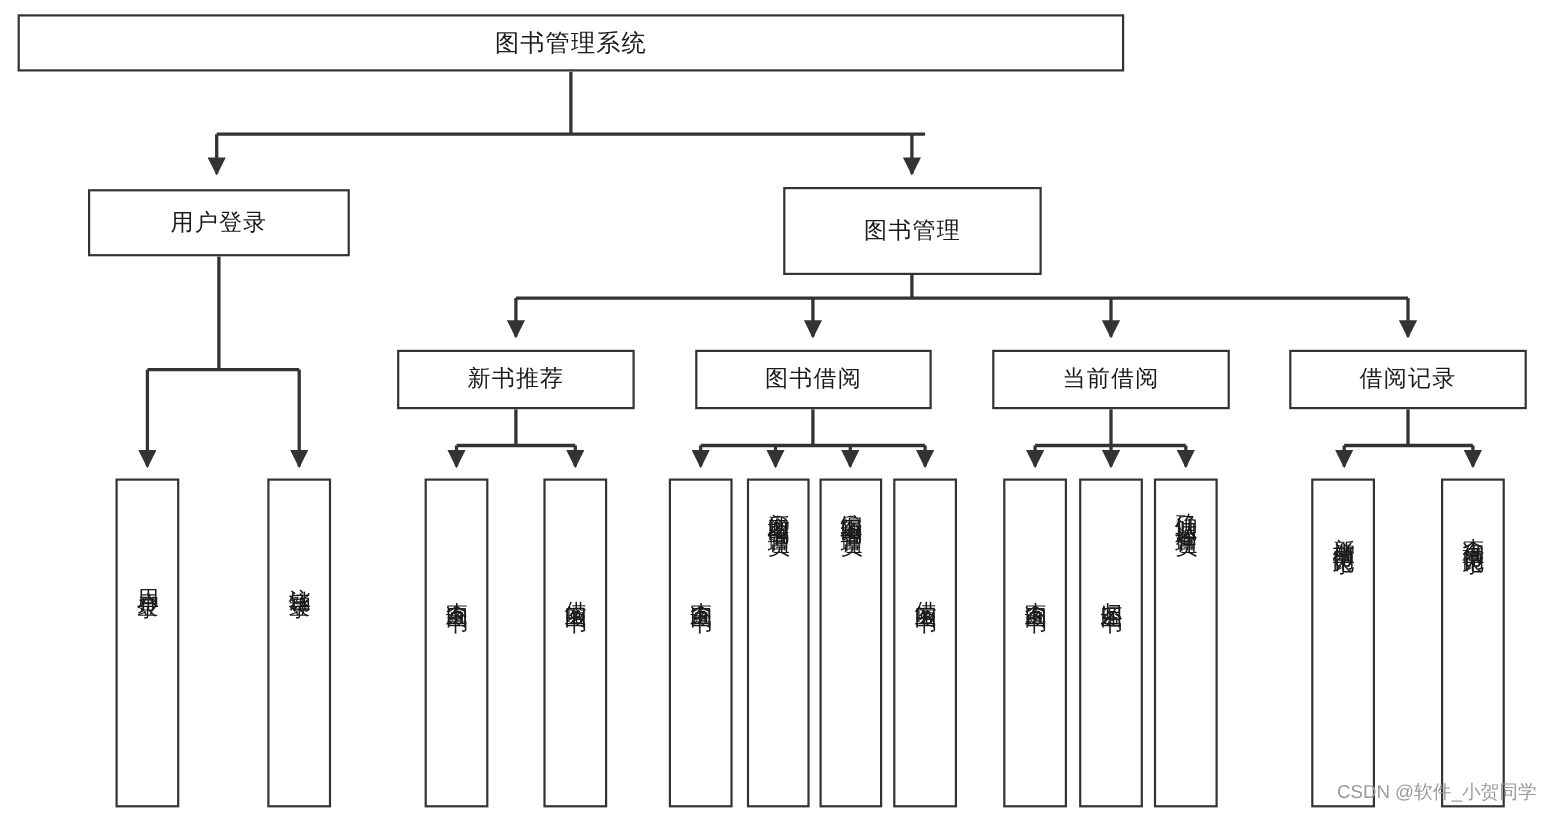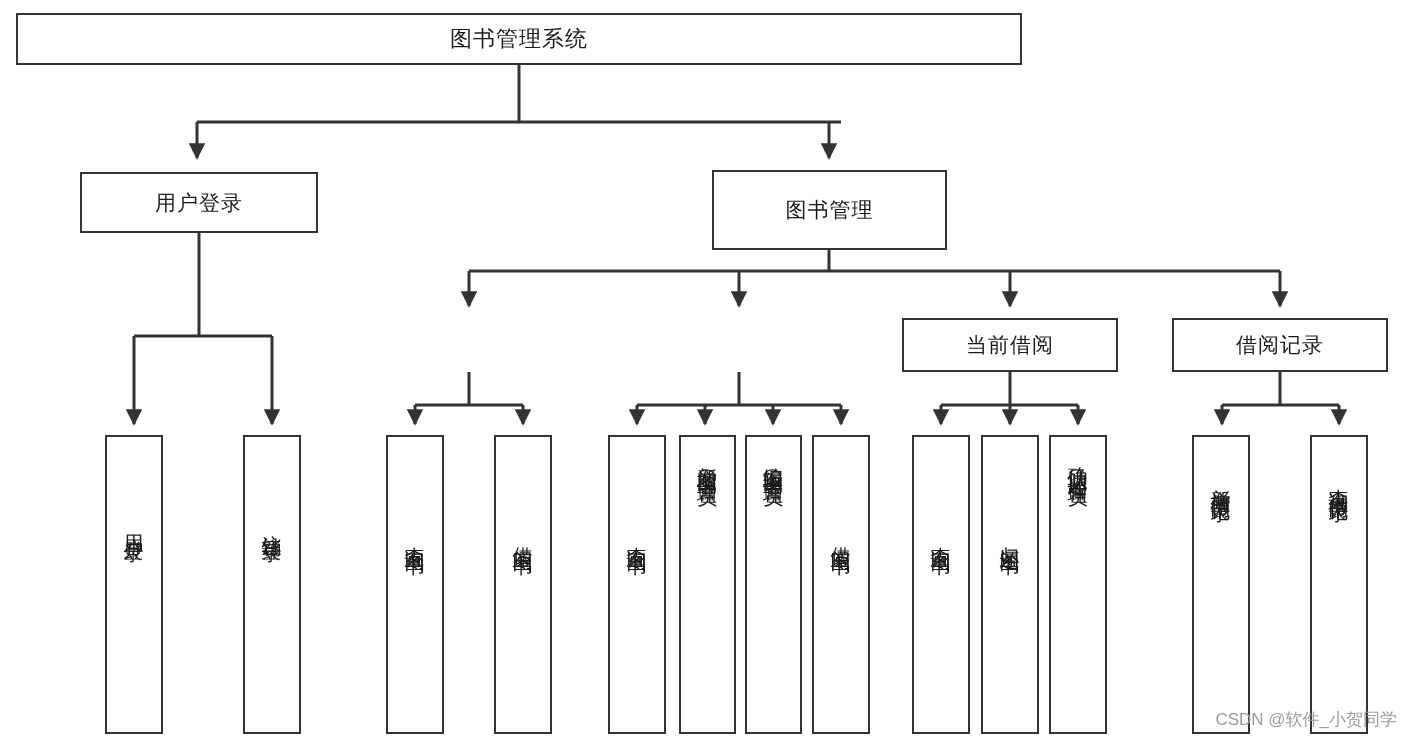--- a/index.html
+++ b/index.html
@@ -134,20 +134,26 @@
     <span>图书管理系统</span>
   </div>
 
   <div class="node horiz" style="left:80px; top:172px; width:238px; height:61px;">
     <span>用户登录</span>
   </div>
   <div class="node horiz" style="left:712px; top:170px; width:235px; height:80px;">
     <span>图书管理</span>
   </div>
 
+  <div class="node horiz" style="left:361px; top:318px; width:216px; height:54px;">
+    <span>新书推荐</span>
+  </div>
+  <div class="node horiz" style="left:632px; top:318px; width:215px; height:54px;">
+    <span>图书借阅</span>
+  </div>
   <div class="node horiz" style="left:1172px; top:318px; width:216px; height:54px;">
     <span>借阅记录</span>
   </div>
   <div class="node horiz" style="left:902px; top:318px; width:216px; height:54px;">
     <span>当前借阅</span>
   </div>
 
   <div class="node leaf" style="left:105px; top:435px; width:58px; height:299px;">
     <span class="vtext leaf-pad-1">用户登录</span>
   </div>

